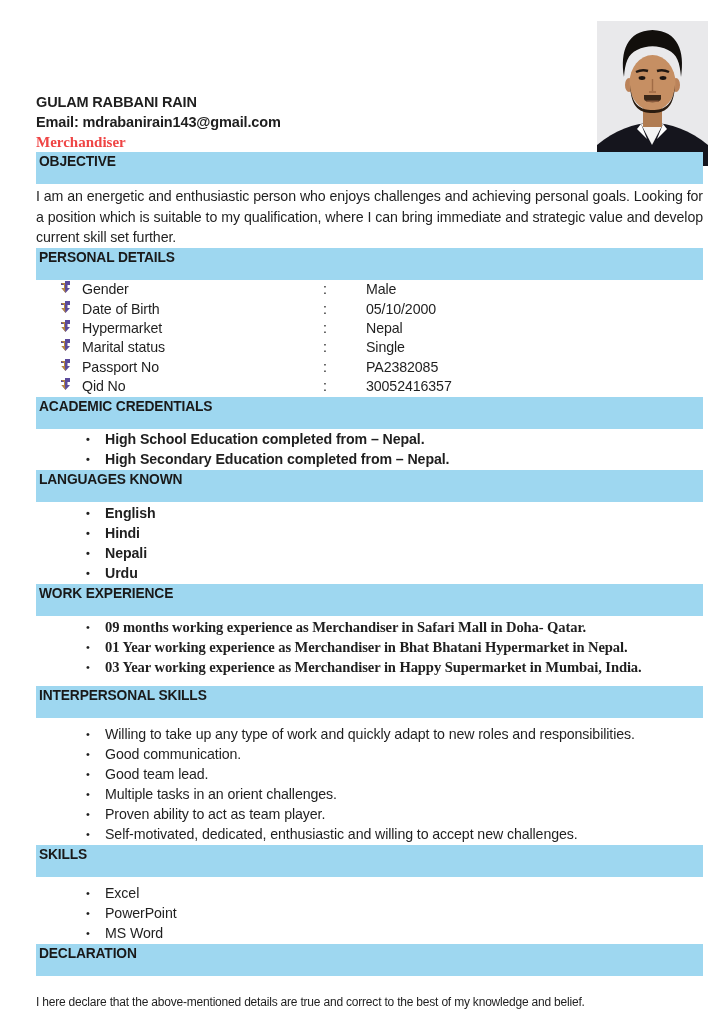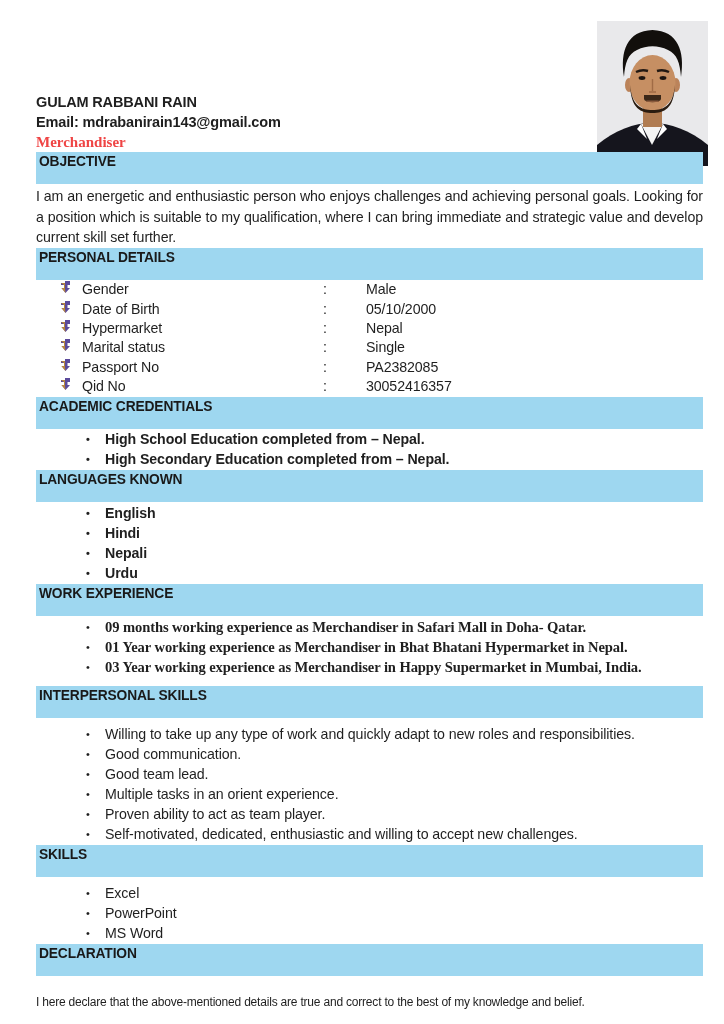--- a/index.html
+++ b/index.html
@@ -234,21 +234,21 @@
       <div class="li">
         <span class="dot">•</span>
         <span>Good communication.</span>
       </div>
       <div class="li">
         <span class="dot">•</span>
         <span>Good team lead.</span>
       </div>
       <div class="li">
         <span class="dot">•</span>
-        <span>Multiple tasks in an orient experience.</span>
+        <span>Multiple tasks in an orient challenges.</span>
       </div>
       <div class="li">
         <span class="dot">•</span>
         <span>Proven ability to act as team player.</span>
       </div>
       <div class="li">
         <span class="dot">•</span>
         <span>Self-motivated, dedicated, enthusiastic and willing to accept new challenges.</span>
       </div>
     </div>

